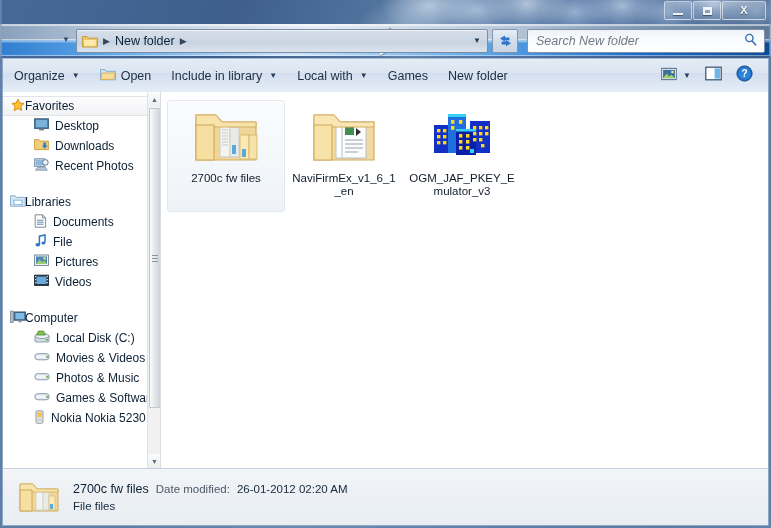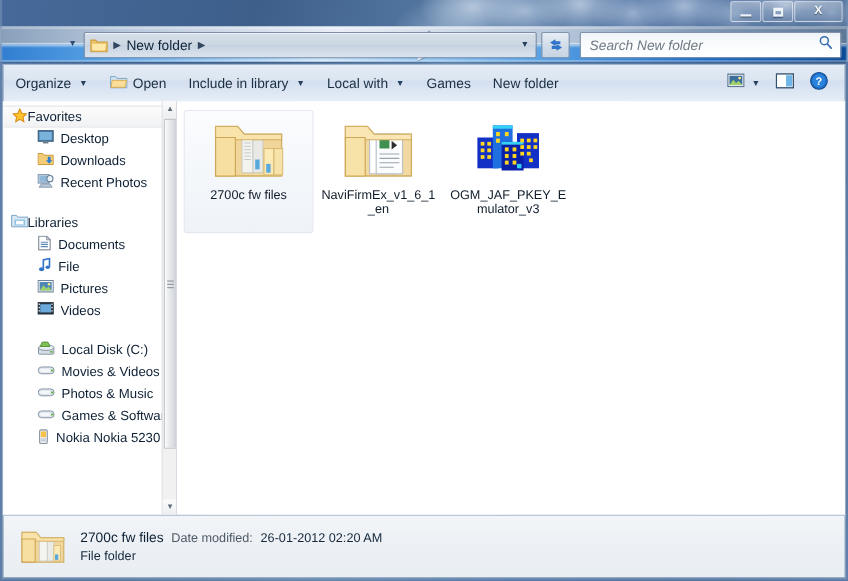--- a/index.html
+++ b/index.html
@@ -498,20 +498,31 @@
                 </g>
               </svg>
             </span>
             <span class="navlabel">Videos</span>
           </div>
         </div>
 
         <div class="navgap"></div>
 
         <div class="navgroup">
+          <div class="navrow header">
+            <span style="position:absolute;margin-left:-15px;">
+              <svg width="16" height="14" viewBox="0 0 16 14">
+                <rect x="0.6" y="1.2" width="2.6" height="11.2" fill="#b9c4cf" stroke="#7b8895" stroke-width=".9"></rect>
+                <rect x="4.2" y="2.0" width="11.2" height="8.2" fill="#47708f" stroke="#33556f" stroke-width="1"></rect>
+                <rect x="5.4" y="3.0" width="8.8" height="6.2" fill="#7fbbe4"></rect>
+                <rect x="8.2" y="10.6" width="3.4" height="1.8" fill="#8c98a5"></rect>
+              </svg>
+            </span>
+            <span class="navlabel">Computer</span>
+          </div>
 
           <div class="navrow child">
             <span>
               <svg width="16" height="13" viewBox="0 0 16 13">
                 <path d="M1.0 6.0 L15.0 6.0 L15.0 11.0 Q15.0 12.0 14.0 12.0 L2.0 12.0 Q1.0 12.0 1.0 11.0 Z" fill="#d5dde5" stroke="#8796a5" stroke-width=".9"></path>
                 <ellipse cx="8" cy="6.0" rx="7" ry="2.6" fill="#eaeff4" stroke="#8796a5" stroke-width=".9"></ellipse>
                 <path d="M4.4 1.0 L9.6 1.0 L11.4 5.0 L2.6 5.0 Z" fill="#7fc153" stroke="#4f8a32" stroke-width=".8"></path>
                 <rect x="11.6" y="9.2" width="2.4" height="1.4" fill="#5fb339"></rect>
               </svg>
             </span>
@@ -683,18 +694,18 @@
         <path d="M3 7 L16 7 L20 12 L41 12 L41 15 L3 15 Z" fill="#f8e3ab" stroke="#d1ae62" stroke-width=".8"></path>
         <path d="M3 13 L15 13 L15 34 L3 34 Z" fill="#f6dfa0" stroke="#cfa857" stroke-width="1"></path>
       </svg>
     </div>
     <div id="statustext">
       <div class="strow1">
         <span class="stname">2700c fw files</span>
         <span class="stlabel">Date modified:</span>
         <span class="stvalue">26-01-2012 02:20 AM</span>
       </div>
-      <div class="strow2">File folder</div>
+      <div class="strow2">File files</div>
     </div>
   </div>
 
   <div id="winedge"></div>
 </div>
 
 </body></html>

